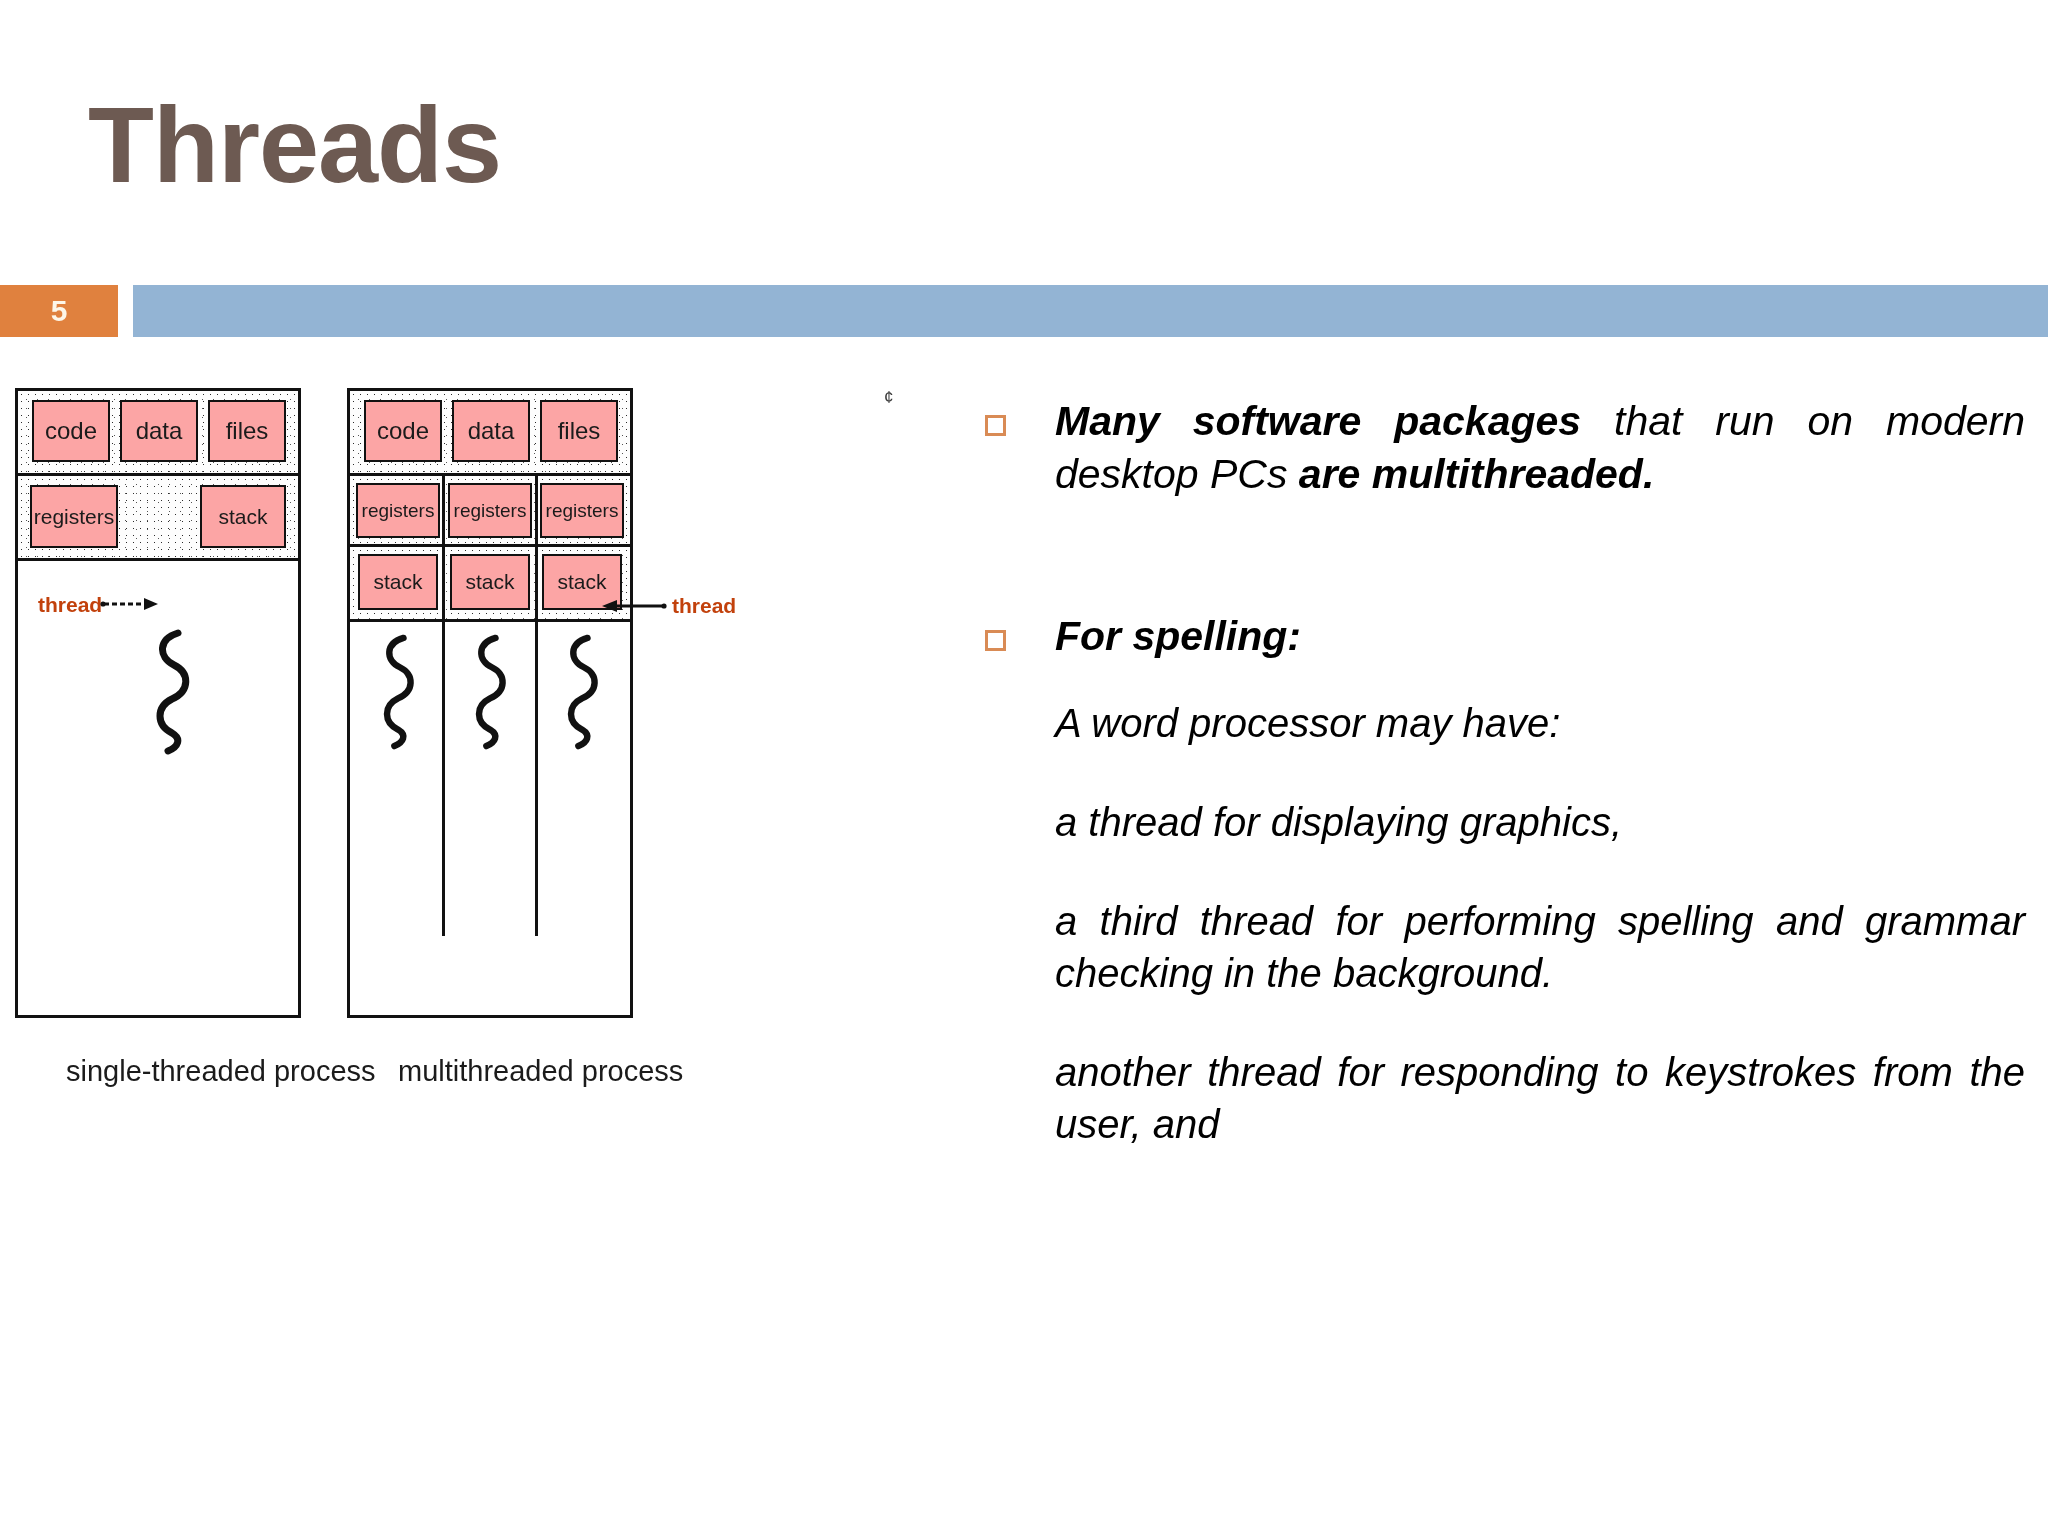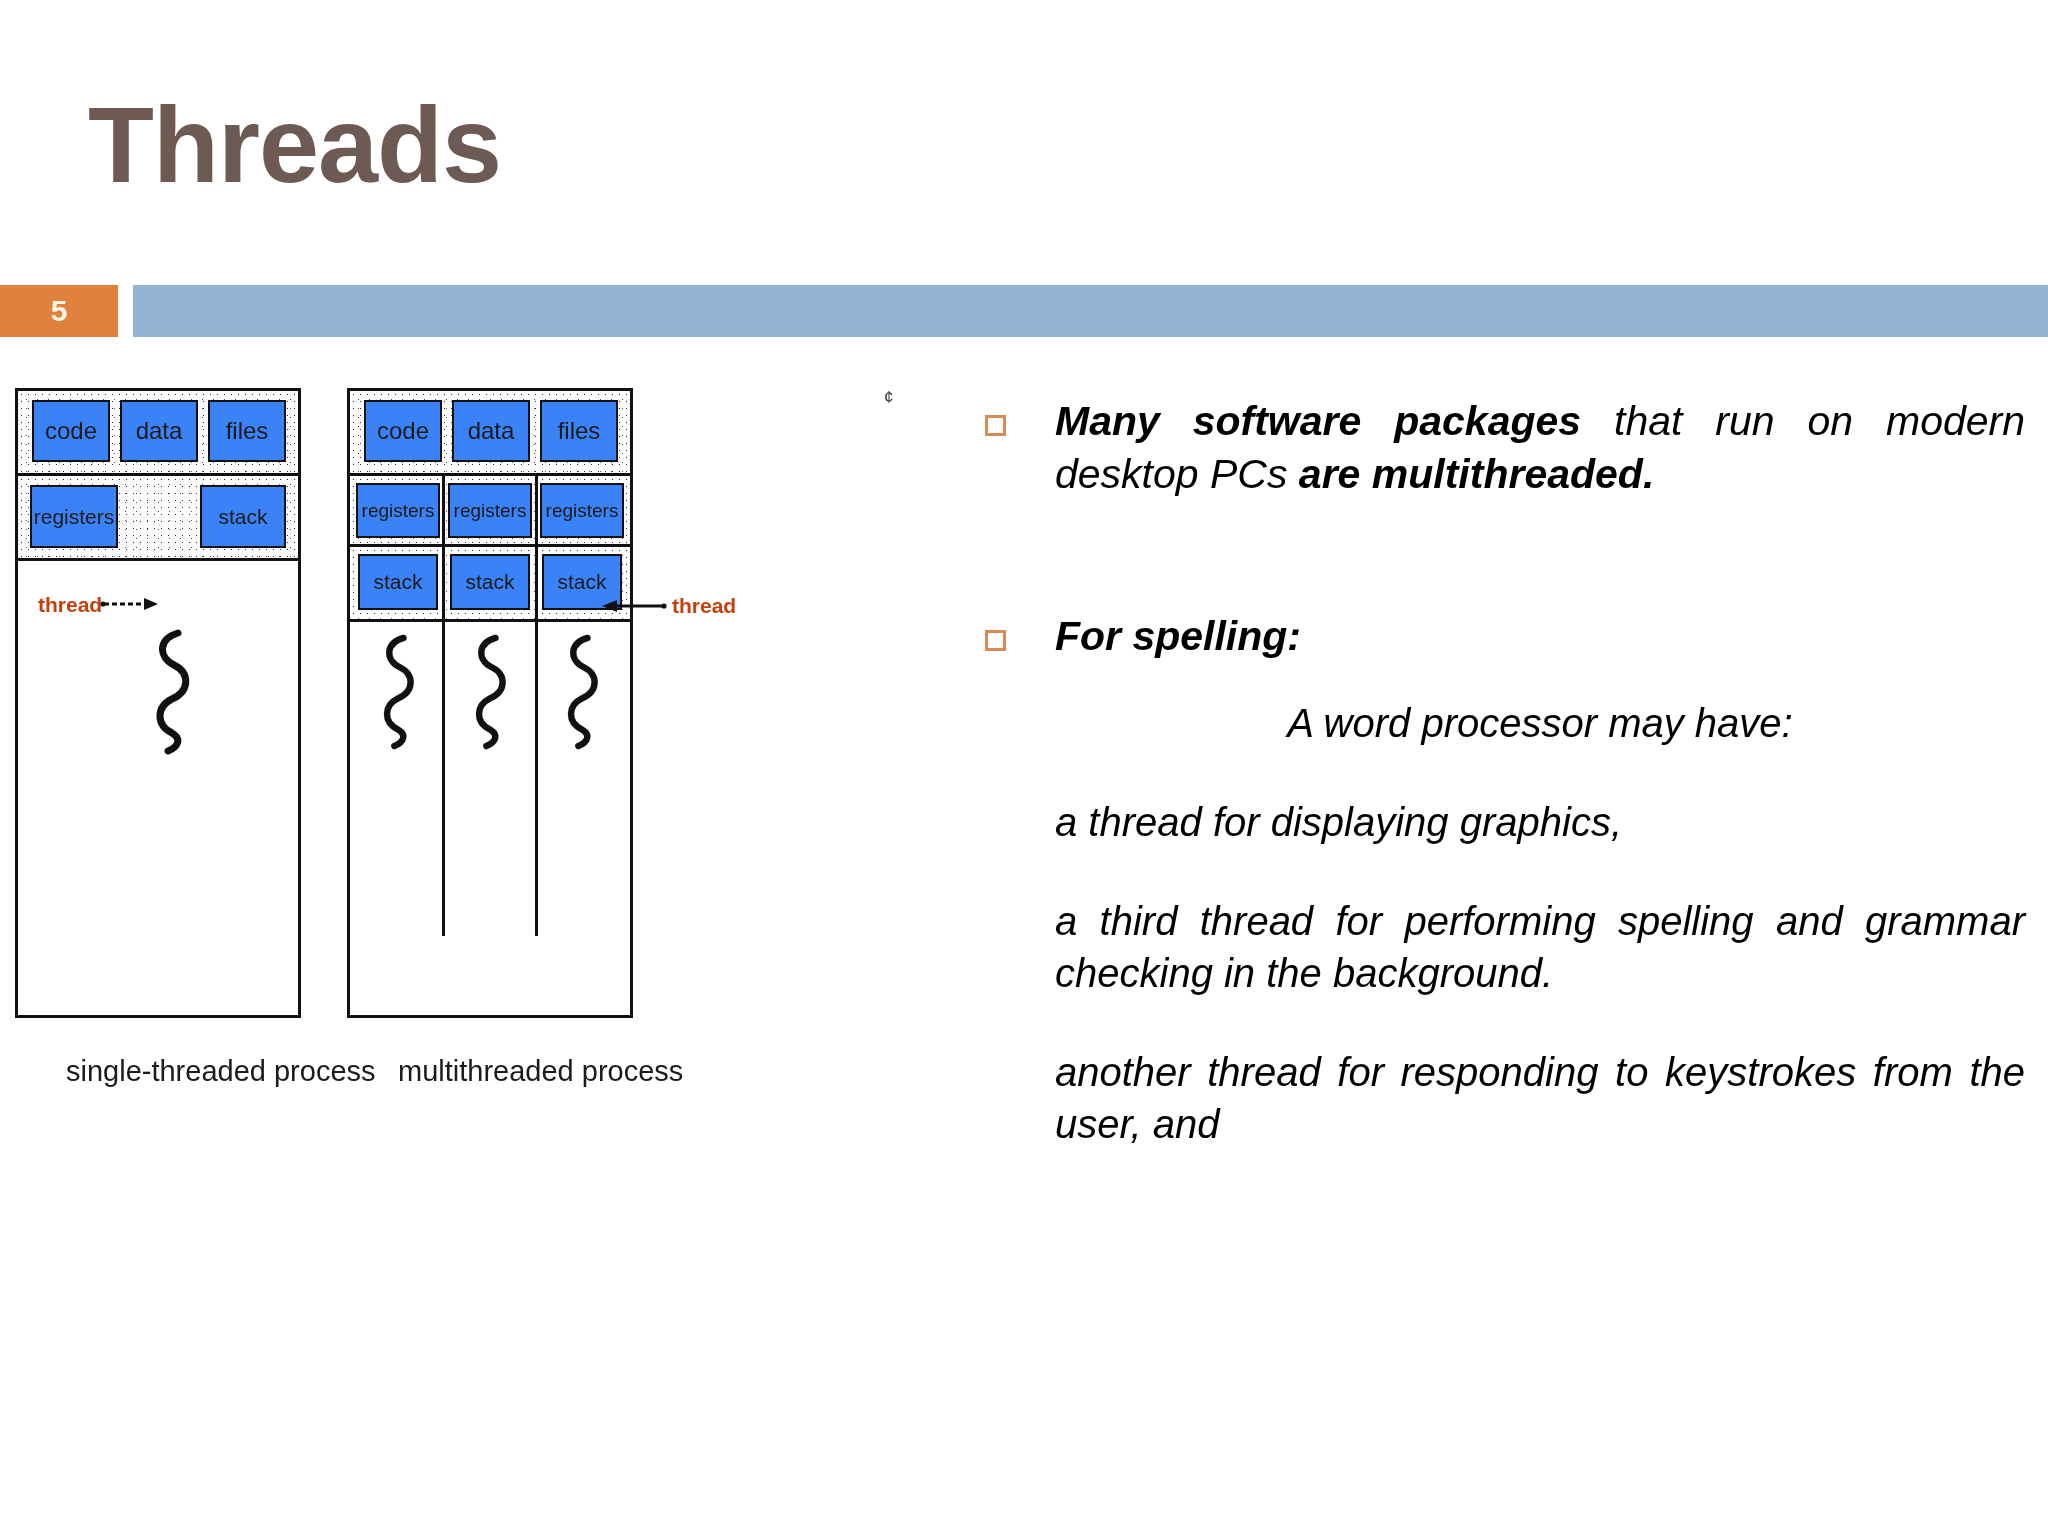--- a/index.html
+++ b/index.html
@@ -73,21 +73,21 @@
     background-image:
       radial-gradient(#2b2b2b 0.9px, transparent 1px),
       radial-gradient(#555 0.7px, transparent 1px);
     background-size: 7px 7px, 11px 9px;
     background-position: 0 0, 3px 4px;
   }
 
   .cell {
     position: absolute;
     border: 2.5px solid #111;
-    background: #3b82f6;
+    background: #fca5a5;
     box-sizing: border-box;
     display: flex;
     align-items: center;
     justify-content: center;
     font-size: 24px;
     color: #1b1b1b;
     font-family: "Liberation Sans", sans-serif;
   }
   .cell.small { font-size: 21px; }
 
@@ -153,21 +153,21 @@
   .lead-line b { font-weight: bold; }
   .sub-line {
     font-size: 40px;
     line-height: 1.30;
     color: #000;
     text-align: justify;
     text-justify: inter-word;
     margin-top: 47px;
     padding-left: 80px;
   }
-  .sub-line.first { margin-top: 34px; text-align: center; }
+  .sub-line.first { margin-top: 34px; }
   .nojust { text-align: left; }
 </style>
 </head>
 <body>
 
 <div id="slide-title">Threads</div>
 
 <div id="accent-row">
   <div id="slide-number-badge">5</div>
   <div id="accent-bar"></div>

